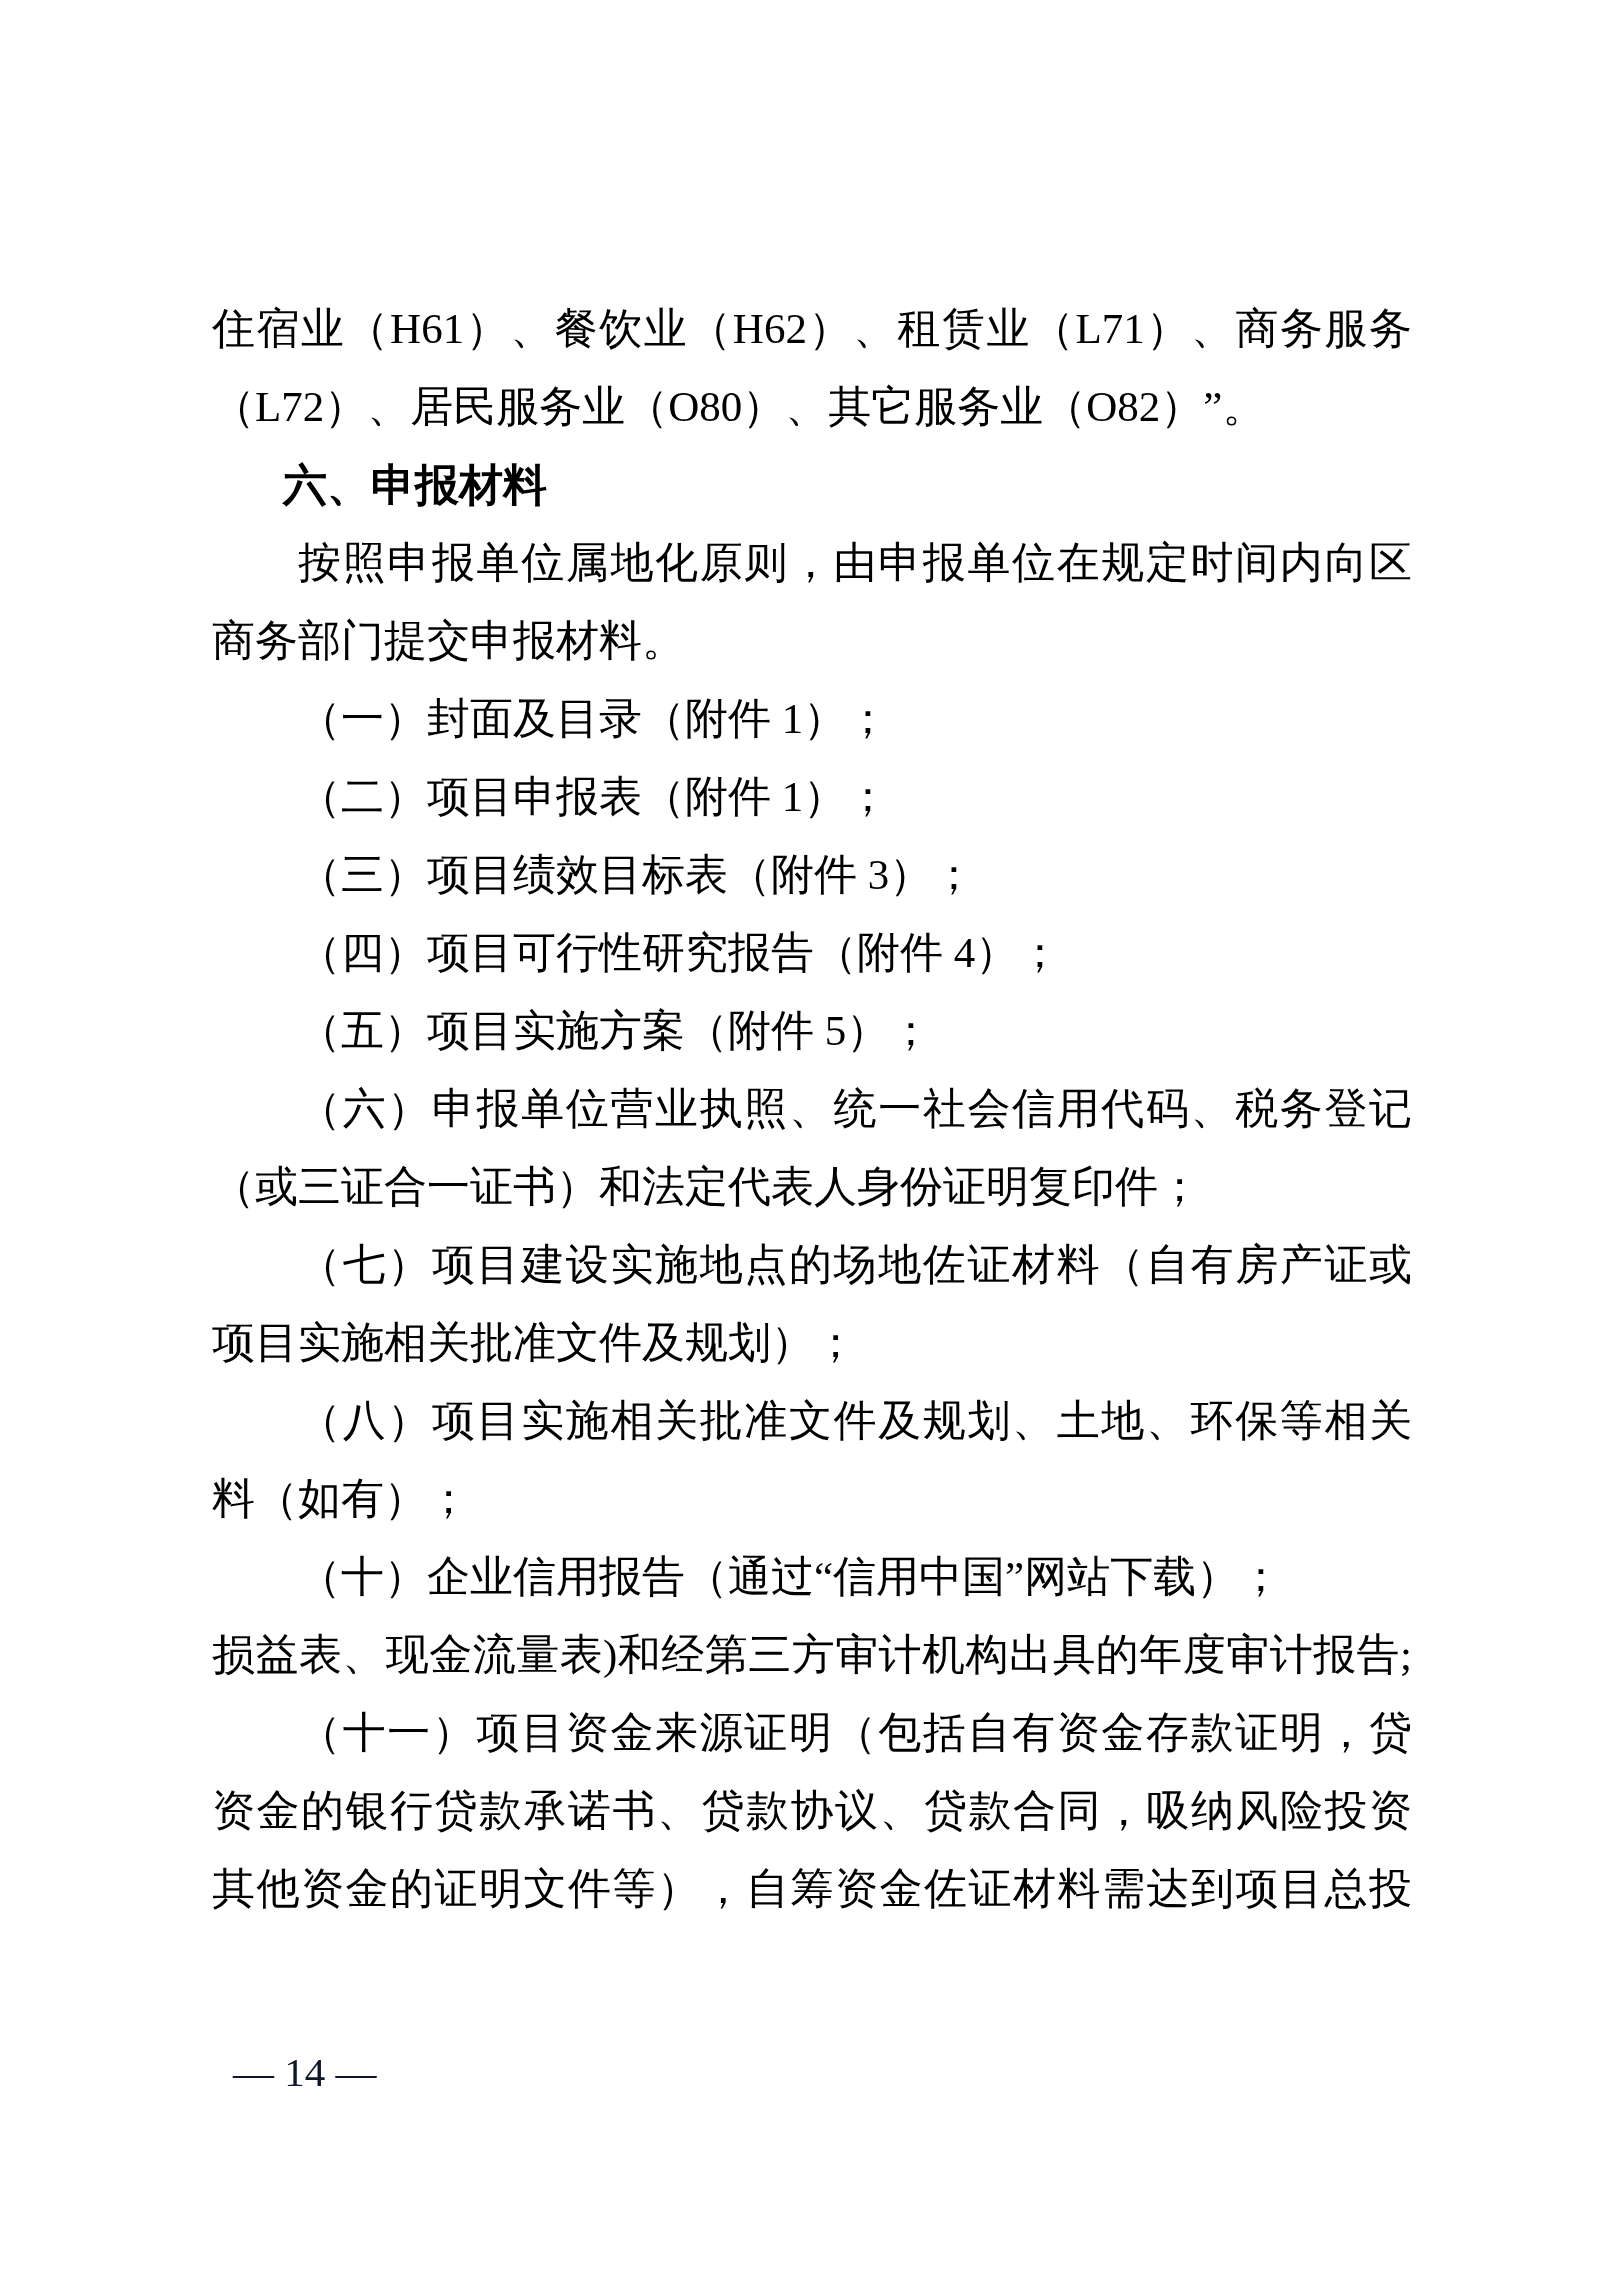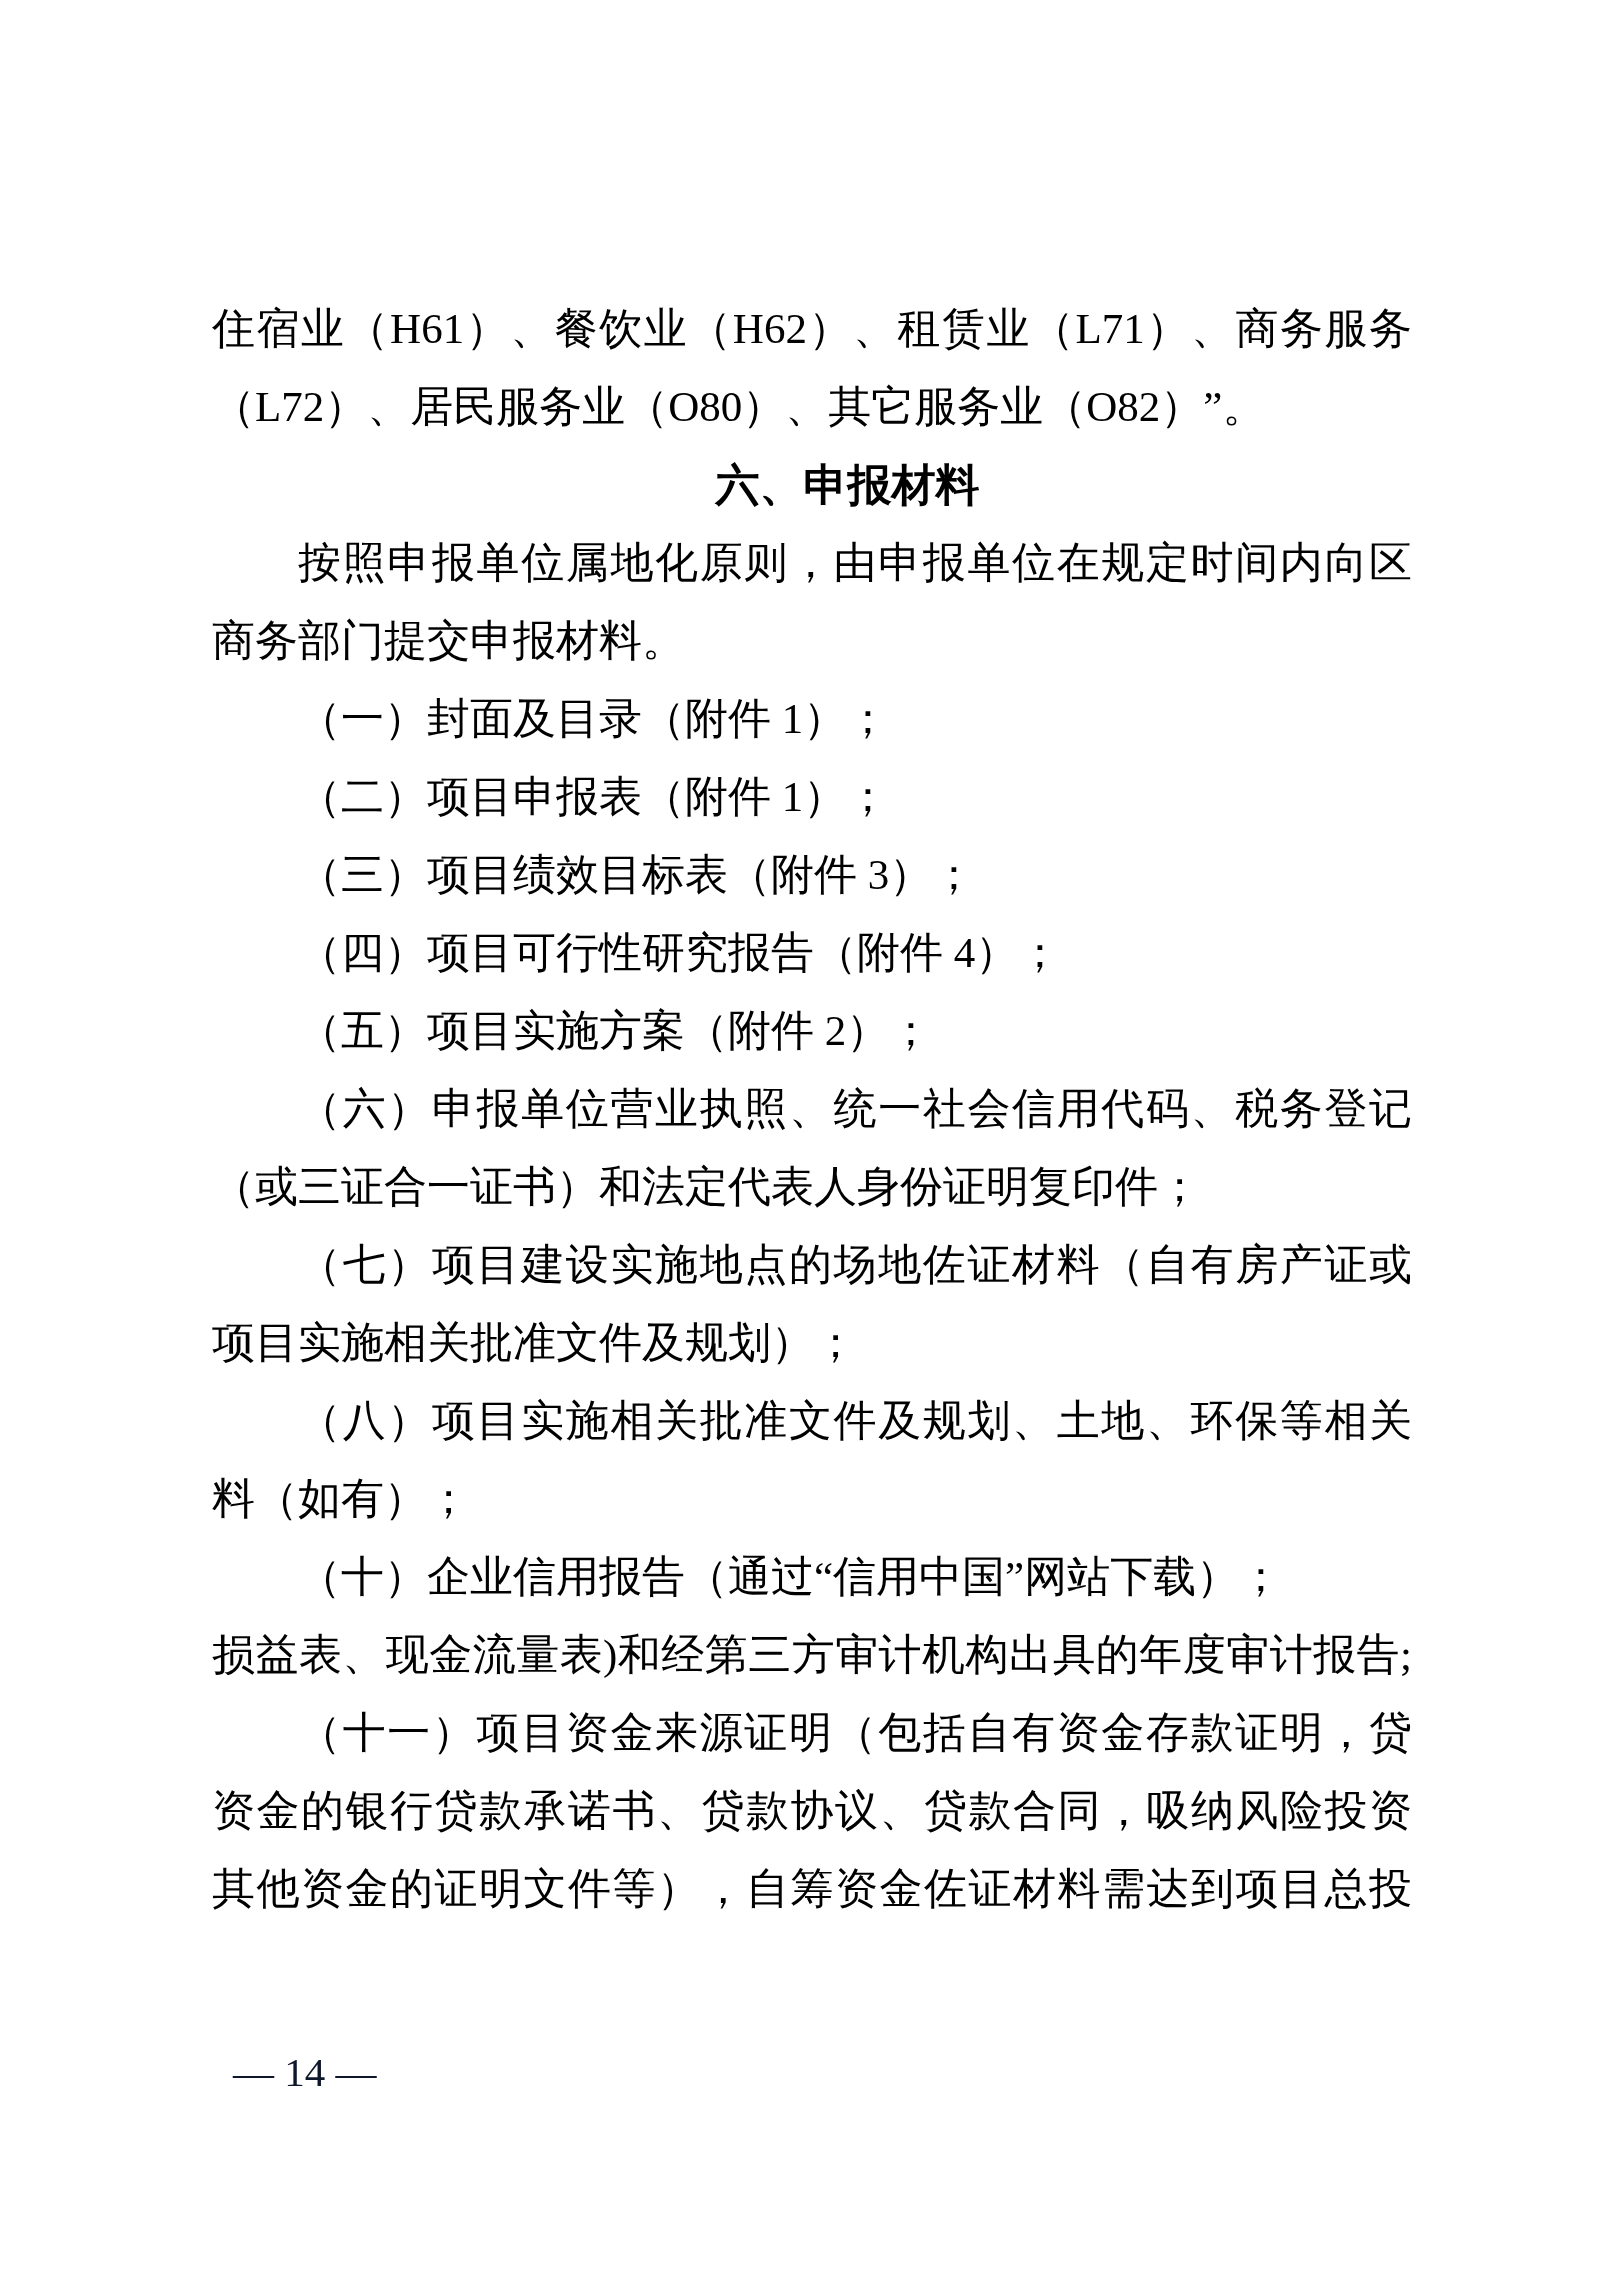--- a/index.html
+++ b/index.html
@@ -37,21 +37,20 @@
   
   .ind {
     text-indent: 86px;
   }
   
   .head {
     font-family: "Liberation Sans", sans-serif;
     font-weight: 700;
     font-size: 44px;
     text-indent: 71px;
-    text-align: center;
   }
   .footer {
     position: absolute;
     left: 233px;
     top: 2033px;
     height: 78px;
     line-height: 78px;
     font-size: 41px;
     font-family: "Liberation Serif", serif;
     color: #0f172a;
@@ -64,21 +63,21 @@
   <div class="text-block">
     <div class="line j">住宿业（H61）、餐饮业（H62）、租赁业（L71）、商务服务业</div>
     <div class="line">（L72）、居民服务业（O80）、其它服务业（O82）”。</div>
     <div class="line head">六、申报材料</div>
     <div class="line ind j">按照申报单位属地化原则，由申报单位在规定时间内向区级</div>
     <div class="line">商务部门提交申报材料。</div>
     <div class="line ind">（一）封面及目录（附件 1）；</div>
     <div class="line ind">（二）项目申报表（附件 1）；</div>
     <div class="line ind">（三）项目绩效目标表（附件 3）；</div>
     <div class="line ind">（四）项目可行性研究报告（附件 4）；</div>
-    <div class="line ind">（五）项目实施方案（附件 2）；</div>
+    <div class="line ind">（五）项目实施方案（附件 5）；</div>
     <div class="line ind j">（六）申报单位营业执照、统一社会信用代码、税务登记证</div>
     <div class="line">（或三证合一证书）和法定代表人身份证明复印件；</div>
     <div class="line ind j">（七）项目建设实施地点的场地佐证材料（自有房产证或住</div>
     <div class="line">项目实施相关批准文件及规划）；</div>
     <div class="line ind j">（八）项目实施相关批准文件及规划、土地、环保等相关材</div>
     <div class="line">料（如有）；</div>
     <div class="line ind">（十）企业信用报告（通过“信用中国”网站下载）；</div>
     <div class="line j">损益表、现金流量表)和经第三方审计机构出具的年度审计报告;</div>
     <div class="line ind j">（十一）项目资金来源证明（包括自有资金存款证明，贷款</div>
     <div class="line j">资金的银行贷款承诺书、贷款协议、贷款合同，吸纳风险投资或</div>

